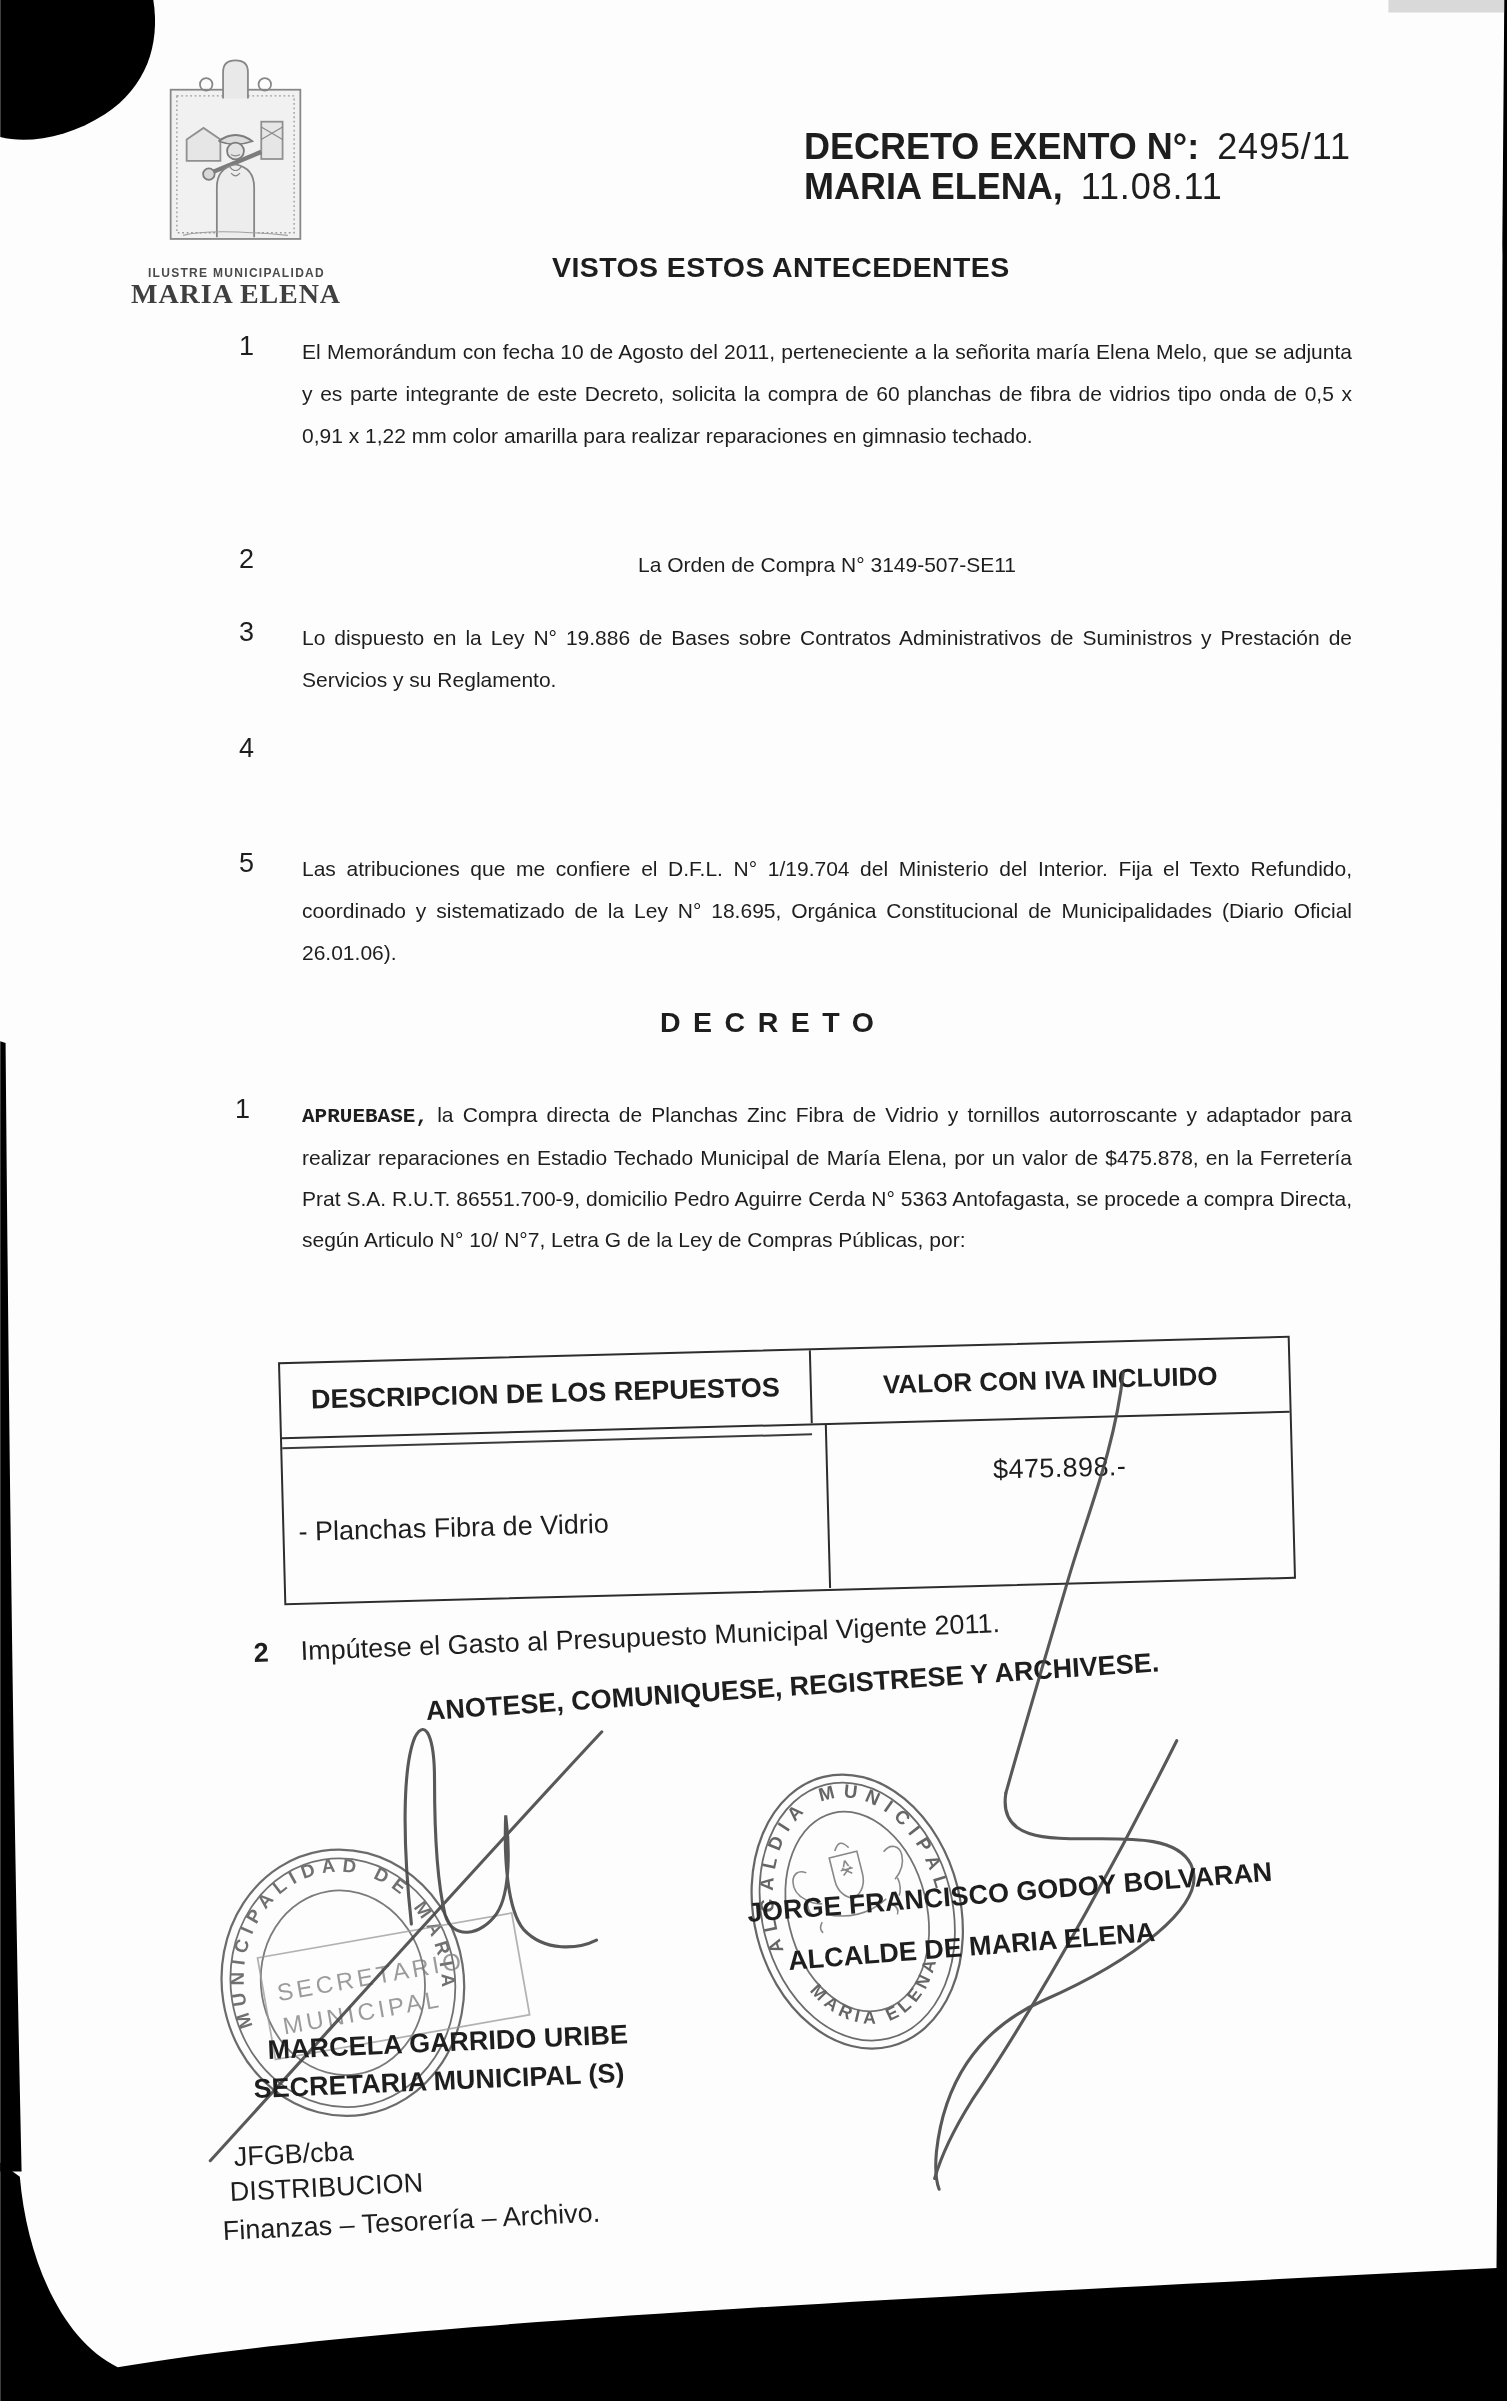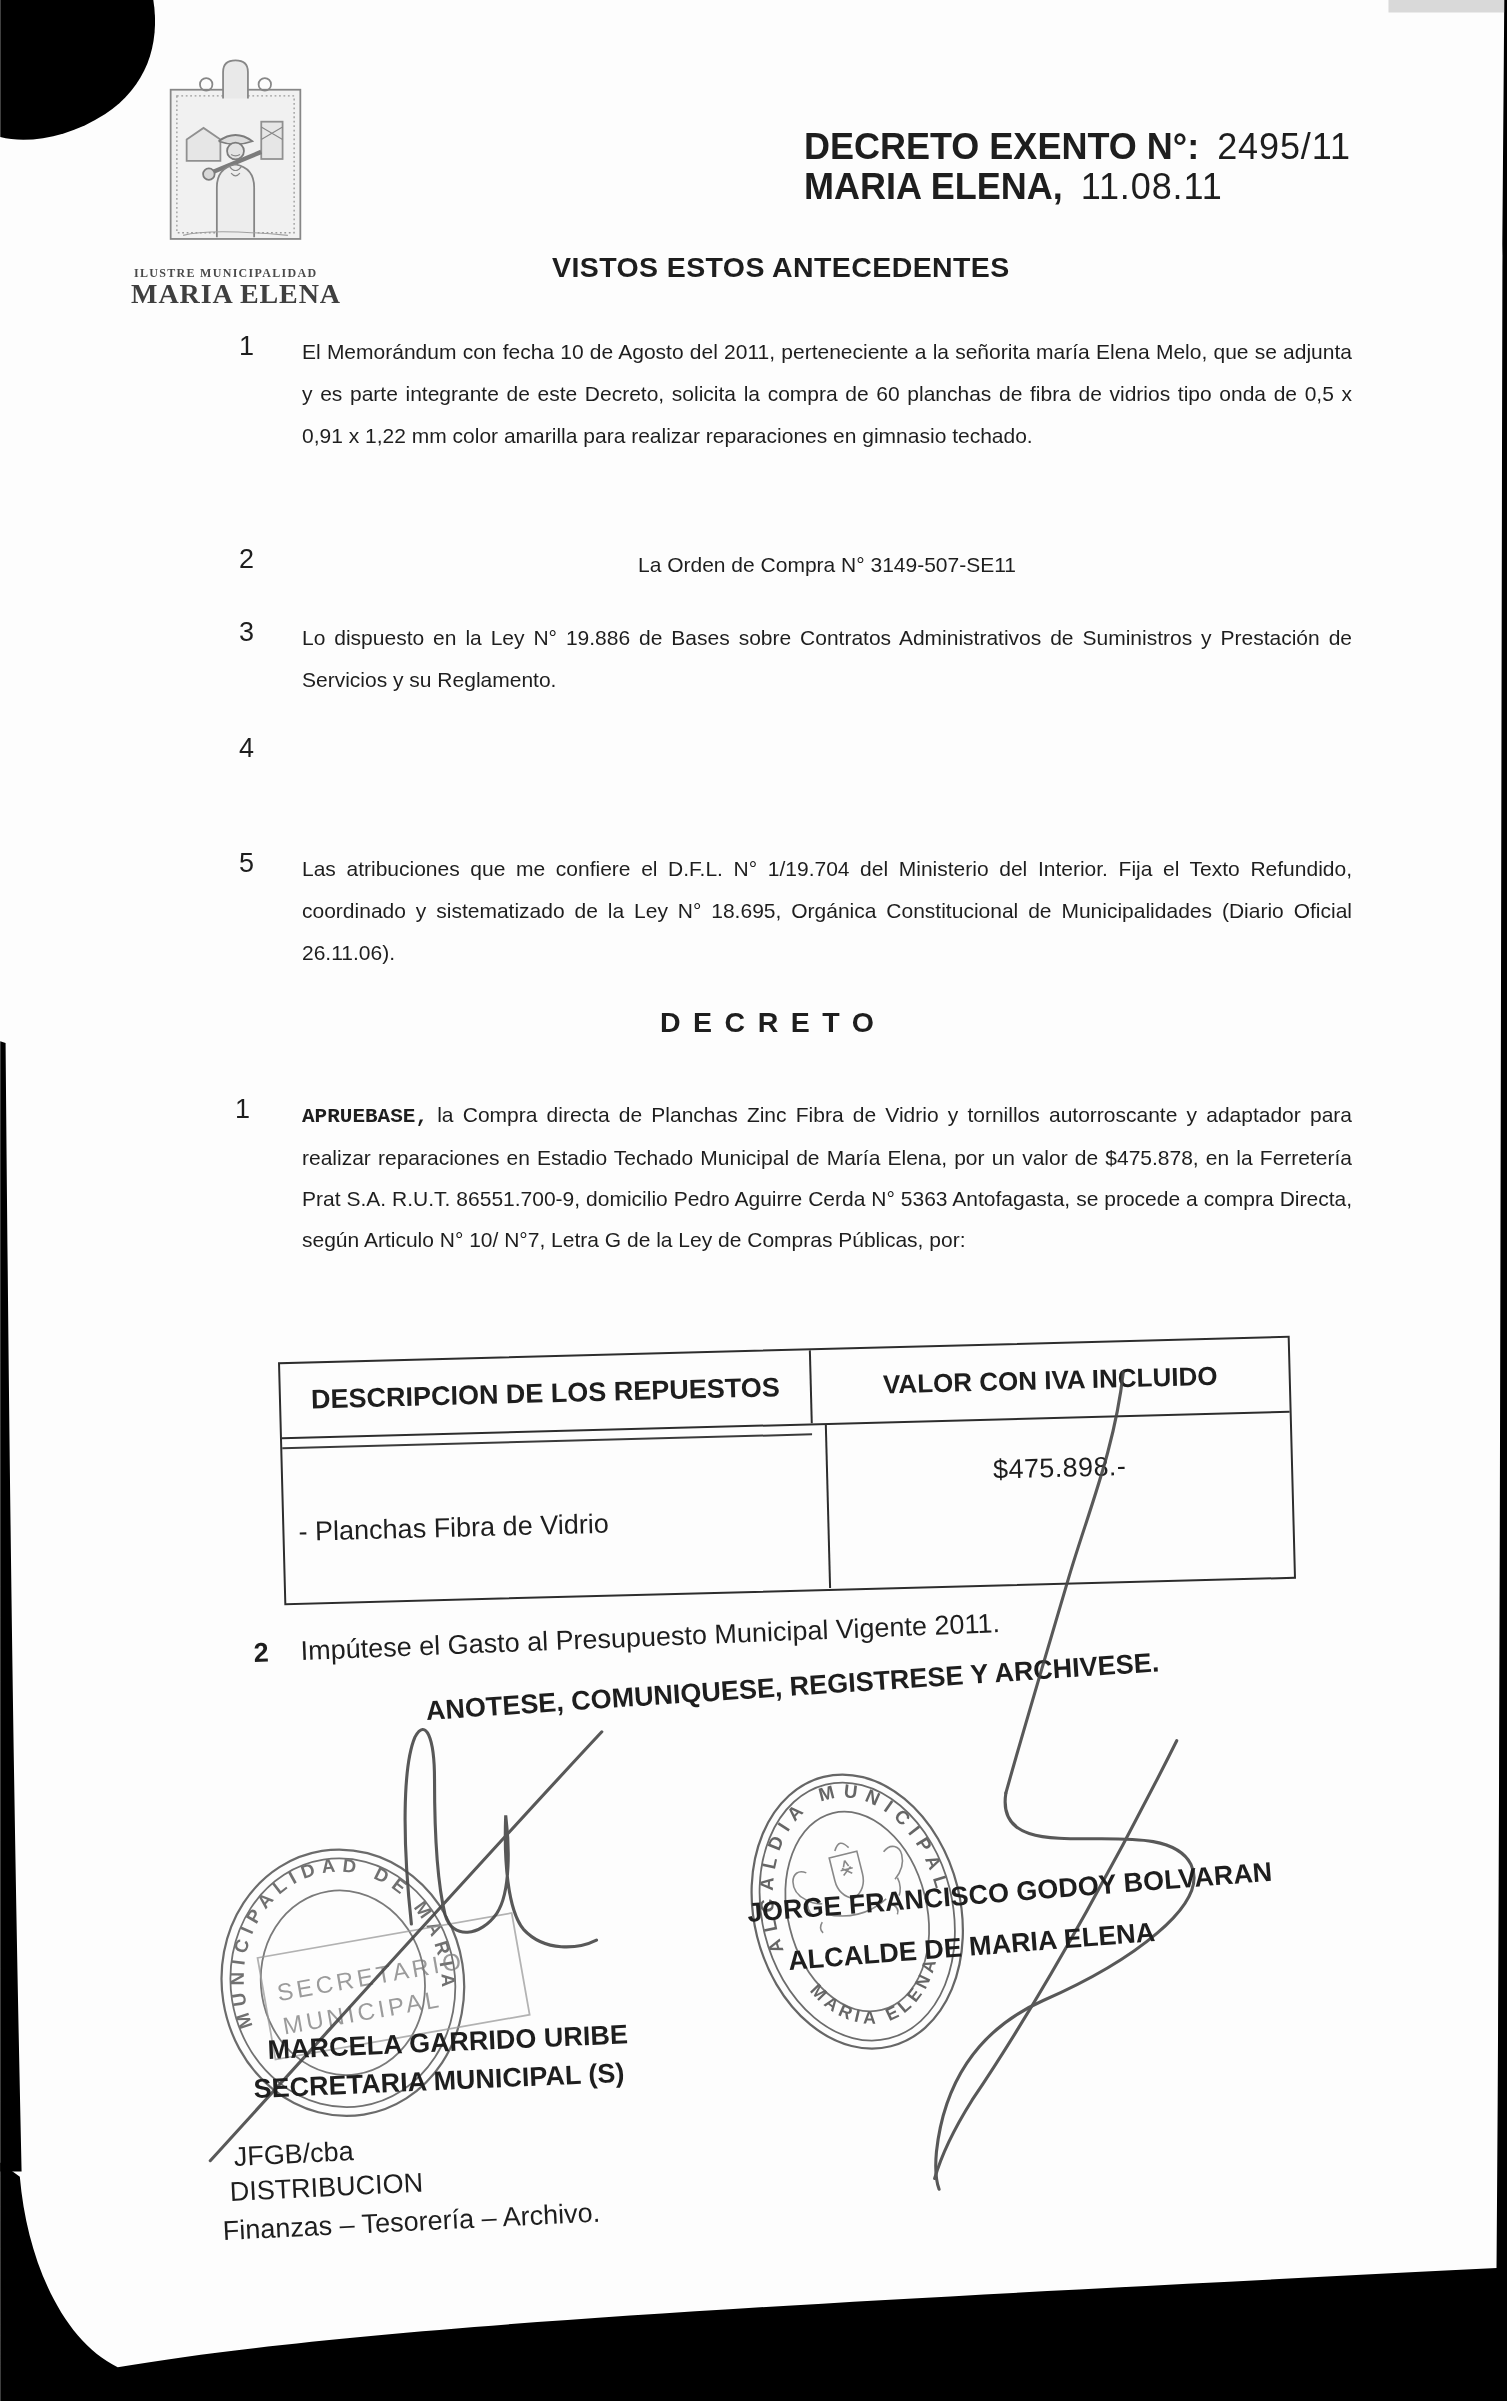--- a/index.html
+++ b/index.html
@@ -9,22 +9,22 @@
     background:#fdfdfd;
     overflow:hidden;
     font-family:"Liberation Sans", sans-serif;
     color:#1e1e1e;
   }
   .abs{position:absolute;}
   
   .decree-line{left:804px;font-size:36px;font-weight:bold;white-space:nowrap;}
   .decree-line .val{font-weight:normal;margin-left:18px;letter-spacing:0.9px;}
   .vistos{left:552px;top:251px;font-size:28.5px;font-weight:bold;letter-spacing:0.4px;}
-  .emblem-caption1{left:134px;top:266px;width:205px;
-    font-family:Liberation Serif, serif;font-size:12px;letter-spacing:1.3px;color:#4a4a4a;font-weight:bold;}
+  .emblem-caption1{left:134px;top:266px;width:205px;text-align:center;
+    font-family:Liberation Sans, sans-serif;font-size:12px;letter-spacing:1.3px;color:#4a4a4a;font-weight:bold;}
   .emblem-caption2{left:116px;top:278px;width:240px;text-align:center;
     font-family:"Liberation Serif",serif;font-size:28px;letter-spacing:0.9px;color:#3f3f3f;font-weight:bold;}
   
   .item-num{left:239px;width:39px;font-size:27px;}
   .item-txt{left:302px;width:1050px;font-size:21px;line-height:42px;text-align:justify;}
   .d-heading{left:660px;top:1006px;font-size:28.5px;font-weight:bold;letter-spacing:12.5px;}
   .apr-txt{line-height:41px;}
   .lead{font-weight:bold;font-family:Liberation Mono, monospace;}
   
   .doc-table{left:281px;top:1349px;width:1008px;height:239px;border:2.2px solid #2d2d2d;
@@ -97,21 +97,21 @@
 
   <div class="abs item-num" style="top:544px">2</div>
   <div class="abs item-txt" style="top:544px;text-align:center">La Orden de Compra N° 3149-507-SE11</div>
 
   <div class="abs item-num" style="top:617px">3</div>
   <div class="abs item-txt" style="top:617px">Lo dispuesto en la Ley N° 19.886 de Bases sobre Contratos Administrativos de Suministros y Prestación de Servicios y su Reglamento.</div>
 
   <div class="abs item-num" style="top:733px">4</div>
 
   <div class="abs item-num" style="top:848px">5</div>
-  <div class="abs item-txt" style="top:848px">Las atribuciones que me confiere el D.F.L. N° 1/19.704 del Ministerio del Interior.  Fija el Texto Refundido, coordinado y sistematizado de la Ley N° 18.695, Orgánica Constitucional de Municipalidades (Diario Oficial 26.11.06).</div>
+  <div class="abs item-txt" style="top:848px">Las atribuciones que me confiere el D.F.L. N° 1/19.704 del Ministerio del Interior.  Fija el Texto Refundido, coordinado y sistematizado de la Ley N° 18.695, Orgánica Constitucional de Municipalidades (Diario Oficial 26.01.06).</div>
 
   <div class="abs d-heading">DECRETO</div>
 
   <div class="abs item-num" style="top:1094px;left:235px">1</div>
   <div class="abs item-txt apr-txt" style="top:1094px"><span class="lead">APRUEBASE,</span><span> la Compra directa de Planchas Zinc Fibra de Vidrio y tornillos autorroscante y adaptador para realizar reparaciones en Estadio Techado Municipal de María Elena, por un valor de $475.878, en la Ferretería Prat S.A. R.U.T. 86551.700-9, domicilio Pedro Aguirre Cerda N° 5363 Antofagasta, se procede a compra Directa, según Articulo N° 10/ N°7, Letra G de la Ley de Compras Públicas, por:</span></div>
 
   <div class="abs doc-table">
     <div class="t-header">
       <div class="t-h-left">DESCRIPCION DE LOS REPUESTOS</div>
       <div class="t-h-right">VALOR CON IVA INCLUIDO</div>

